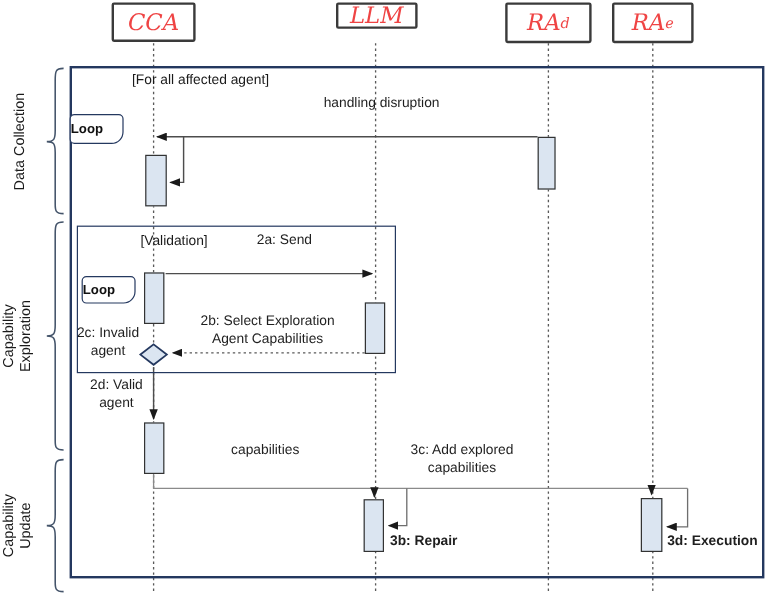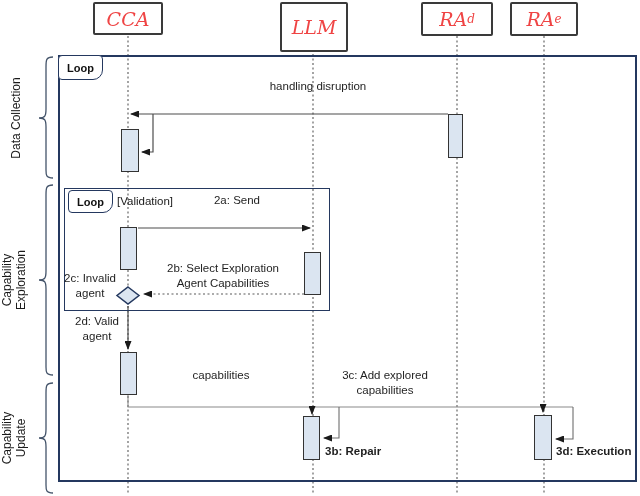--- a/index.html
+++ b/index.html
@@ -9,22 +9,22 @@
   }
   #wires{position:absolute;left:0;top:0;width:640px;height:496px;}
   .frame{
     position:absolute;border:2px solid #24385f;background:transparent;
     box-sizing:border-box;
   }
   .frame.inner{border-width:1.5px;}
   .loop-label{
     position:absolute;box-sizing:border-box;background:#ffffff;
     border:1.5px solid #24385f;border-radius:4px 4px 10px 4px;
-    display:flex;align-items:center;justify-content:center;
-    font-size:11px;font-weight:bold;color:#111;
+    display:flex;align-items:center;justify-content:flex-start;
+    font-size:11px;font-weight:bold;color:#111;margin-top:40px;
   }
   .guard{
     position:absolute;font-size:11.5px;color:#1a1a1a;white-space:nowrap;
   }
   .head{
     position:absolute;box-sizing:border-box;background:#ffffff;
     border:2px solid #3a3a3a;border-radius:2px;
     display:flex;align-items:center;justify-content:center;
     font-family:"DejaVu Serif",serif;font-style:italic;font-size:19px;color:#ef4444;
   }
@@ -86,39 +86,40 @@
 
     <polygon points="128,287 139,295.5 128,304 117,295.5" fill="#dbe5f1" stroke="#24385f" stroke-width="1.5"></polygon>
   </svg>
 
   <div class="frame" style="left:58px;top:55px;width:579px;height:427px;"></div>
   <div class="frame inner" style="left:64px;top:188px;width:266px;height:123px;"></div>
 
   <div class="loop-label" style="left:58px;top:55px;width:45px;height:25px;">
     <span>Loop</span>
   </div>
+  <div class="guard" style="left:110px;top:61px;">[For all affected agent]</div>
 
   <div class="loop-label" style="left:68px;top:190px;width:45px;height:23px;">
     <span>Loop</span>
   </div>
   <div class="guard" style="left:117px;top:195px;">[Validation]</div>
 
   <div class="act" style="left:448px;top:114px;width:15px;height:44px;"></div>
   <div class="act" style="left:121px;top:129px;width:18px;height:43px;"></div>
   <div class="act" style="left:120px;top:227px;width:17px;height:43px;"></div>
   <div class="act" style="left:304px;top:252px;width:17px;height:43px;"></div>
   <div class="act" style="left:120px;top:352px;width:17px;height:43px;"></div>
   <div class="act" style="left:303px;top:416px;width:17px;height:44px;"></div>
   <div class="act" style="left:534px;top:415px;width:18px;height:45px;"></div>
 
   <div class="head" style="left:93px;top:2px;width:70px;height:33px;">
     <span>CCA</span>
       <sub></sub>
   </div>
-  <div class="head" style="left:280px;top:2px;width:68px;height:50px;">
+  <div class="head" style="left:280px;top:2px;width:68px;height:22px;">
     <span>LLM</span>
       <sub></sub>
   </div>
   <div class="head" style="left:421px;top:2px;width:72px;height:34px;">
     <span>RA</span>
       <sub>d</sub>
   </div>
   <div class="head" style="left:510px;top:2px;width:68px;height:34px;">
     <span>RA</span>
       <sub>e</sub>

